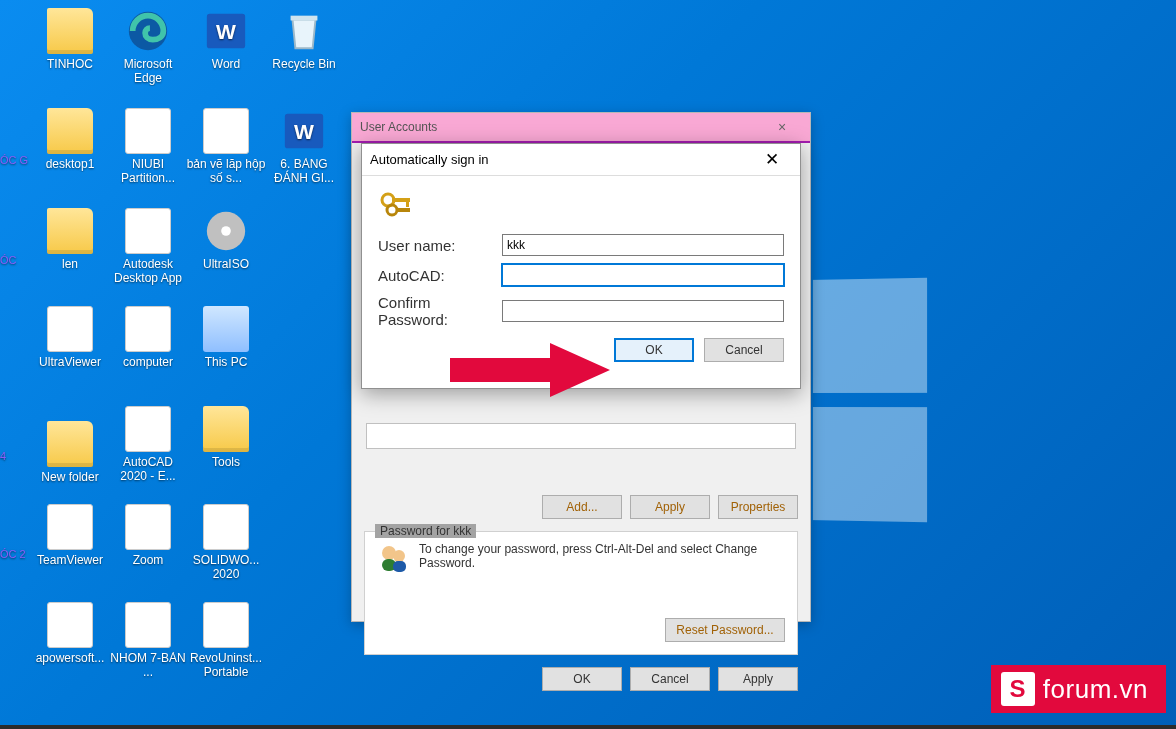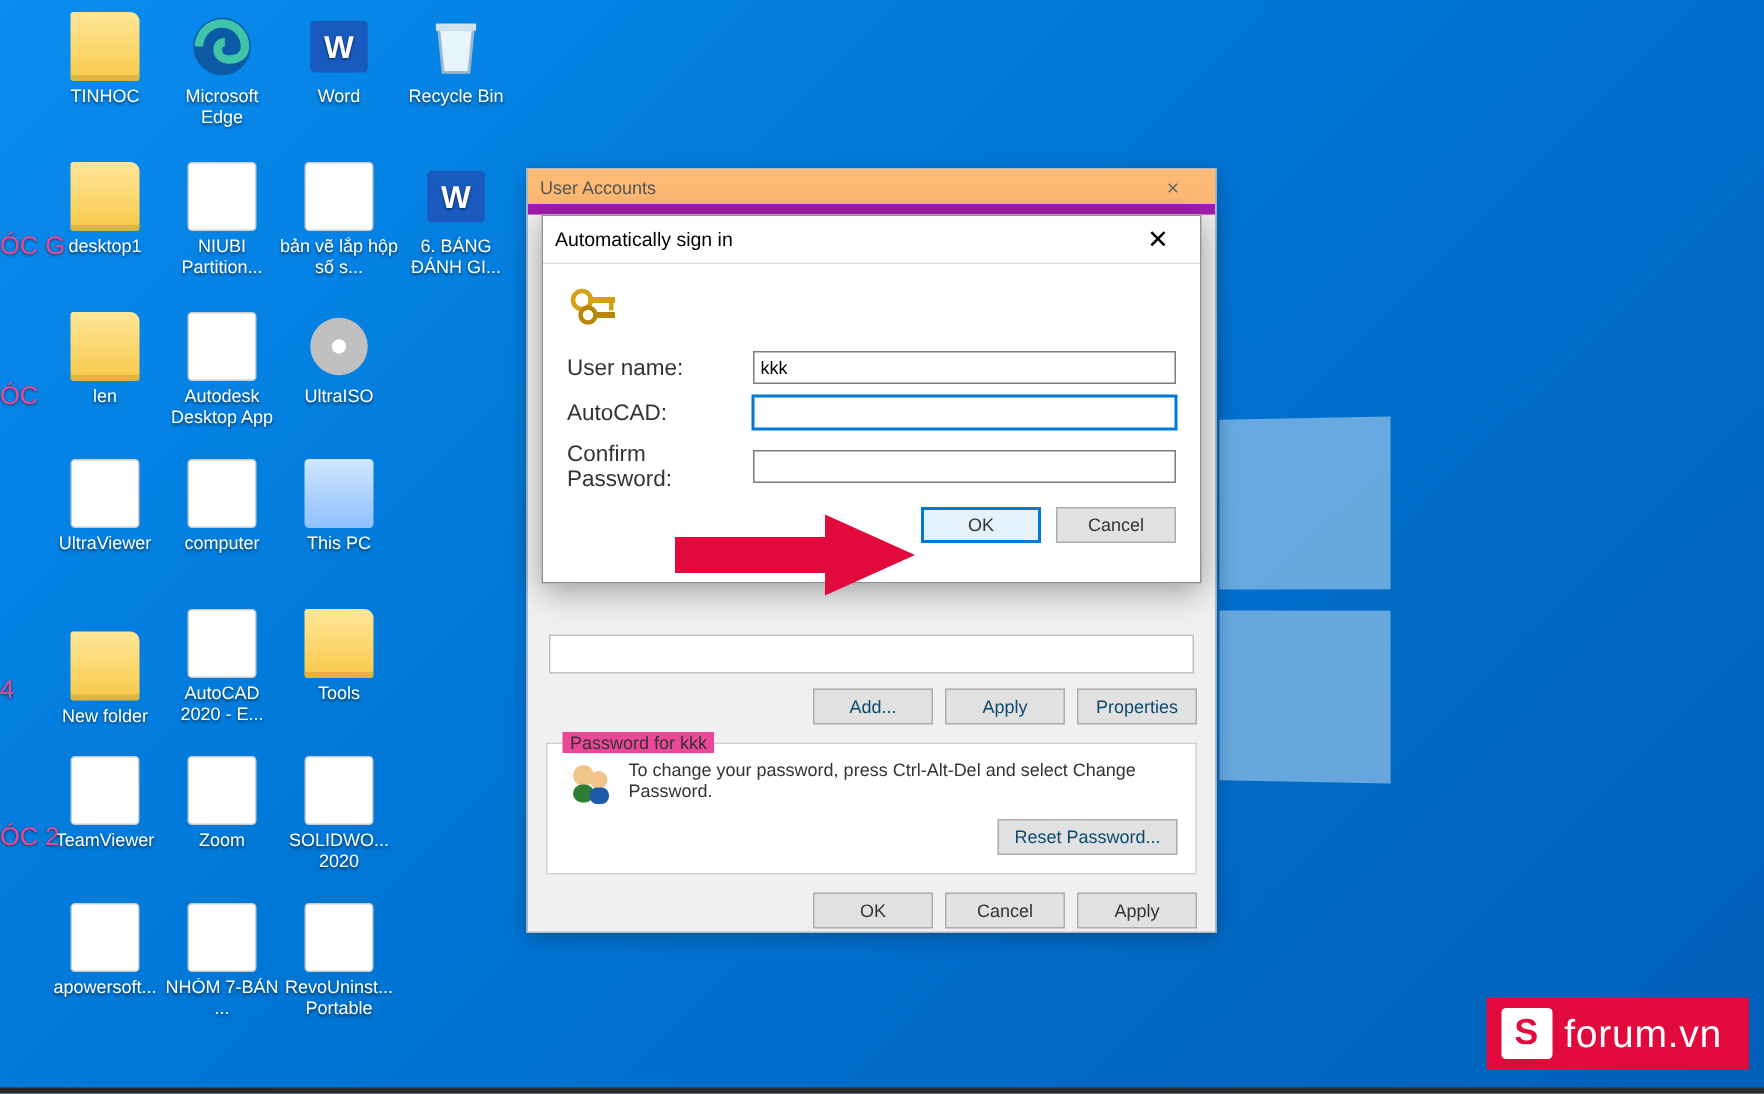--- a/index.html
+++ b/index.html
@@ -19,28 +19,28 @@
 .icon-col .lbl { line-height: 1.15; max-height: 30px; overflow: hidden; }
 .folder { background: linear-gradient(#ffe699,#f7c948); border-radius: 2px 6px 2px 2px; box-shadow: inset 0 -4px 0 rgba(0,0,0,.1); }
 .generic { background: #fff; border:1px solid #ccc; border-radius:3px; }
 .thispc { background: linear-gradient(#d0e7ff,#8fbfff); border-radius:3px; }
 
 
 .win-parent {
   position: absolute; left: 351px; top: 112px; width: 460px; height: 510px;
   background: #f0f0f0; border: 1px solid #b7b7b7; box-shadow: 0 3px 12px rgba(0,0,0,.25);
 }
-.titlebar { height: 30px; display:flex; align-items:center; padding: 0 8px; background:#fdba74; border-bottom:7px solid #a21caf; color:#555; font-size:12px; }
+.titlebar { height: 30px; display:flex; align-items:center; padding: 0 8px; background:#f9a8d4; border-bottom:2px solid #a21caf; color:#555; font-size:12px; }
 .titlebar .tspacer { flex:1; }
 .titlebar .close { width: 40px; text-align:center; font-size:14px; color:#666; }
 .group { border:1px solid #d0d0d0; margin: 12px; padding: 10px 12px 12px; position:relative; background:#fff; }
-.group .legend { position:absolute; top:-8px; left:10px; background:#ec4899; padding:0 5px; font-size:12px; color:#333; }
+.group .legend { position:absolute; top:-8px; left:10px; background:#a3a3a3; padding:0 5px; font-size:12px; color:#333; }
 .btnrow { display:flex; gap:8px; justify-content:flex-end; margin: 10px 12px; }
 .wbtn { min-width:80px; height:24px; font-size:12px; background:#e1e1e1; border:1px solid #adadad; color:#333; display:flex; align-items:center; justify-content:center; }
-.wbtn.disabled { color:#0c4a6e; }
+.wbtn.disabled { color:#a16207;margin-top:36px; }
 .listbox { border:1px solid #c0c0c0; height: 26px; background:#fff; margin-top:4px; }
 .pw-row { display:flex; gap:10px; align-items:flex-start; font-size:12px; color:#333; }
 .pw-row svg { flex:0 0 32px; }
 
 
 .win-child {
   position: absolute; left: 361px; top: 143px; width: 440px; height: 246px;
   background:#fff; border:1px solid #909090; box-shadow: 0 5px 20px rgba(0,0,0,.35);
 }
 .win-child .titlebar { background:#fff; border-bottom:1px solid #ddd; color:#000; font-size:13px; height:32px; }
@@ -188,21 +188,21 @@
     <div class="icon-col" style="left: 108px; top: 602px;">
       <div class="ic generic"></div>
       <div class="lbl">NHÓM 7-BẢN ...</div>
     </div>
     <div class="icon-col" style="left: 186px; top: 602px;">
       <div class="ic generic"></div>
       <div class="lbl">RevoUninst... Portable</div>
     </div>
   </div>
 
-<div style="position:absolute;left:0;top:154px;color:#ec4899;font-size:17px;text-shadow:0 1px 2px rgba(0,0,0,.6);">
+<div style="position:absolute;left:0;top:154px;color:#8b5cf6;font-size:11px;text-shadow:0 1px 2px rgba(0,0,0,.6);">
   <div style="height:100px">ÓC G</div>
   <div style="height:196px">ÓC</div>
   <div style="height:98px">4</div>
   <div style="height:100px">ÓC 2</div>
 </div>
 
 <div class="win-parent">
   <div class="titlebar">
     <span>User Accounts</span>
     <span class="tspacer"></span>

